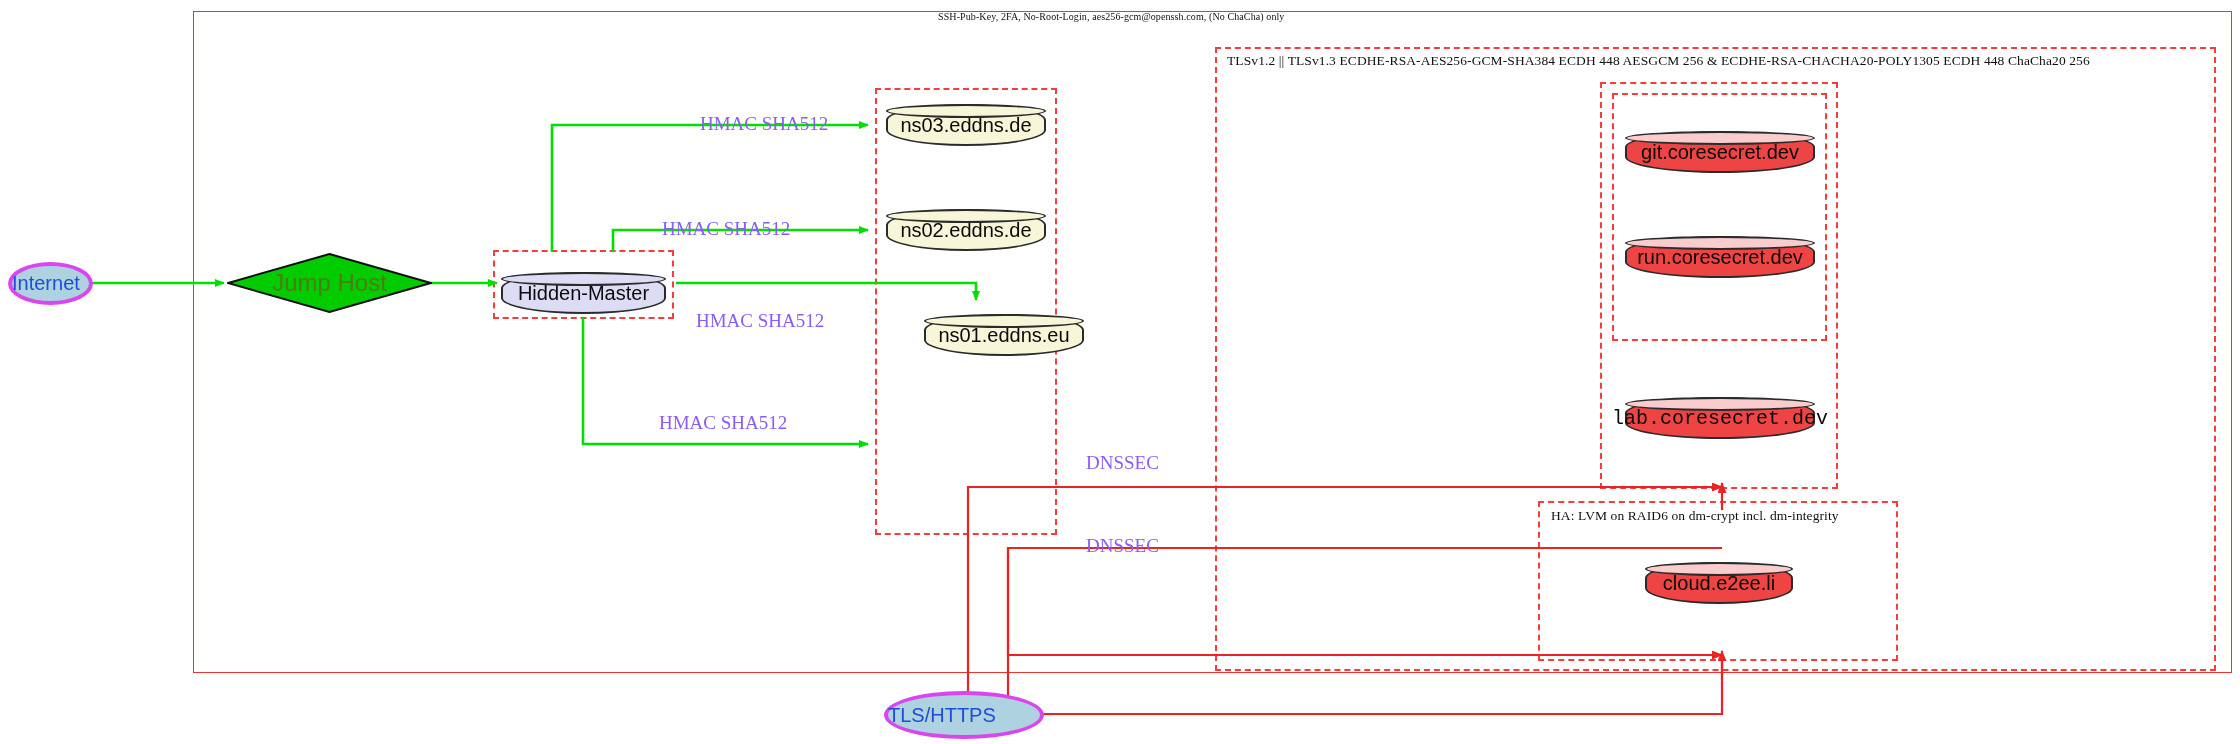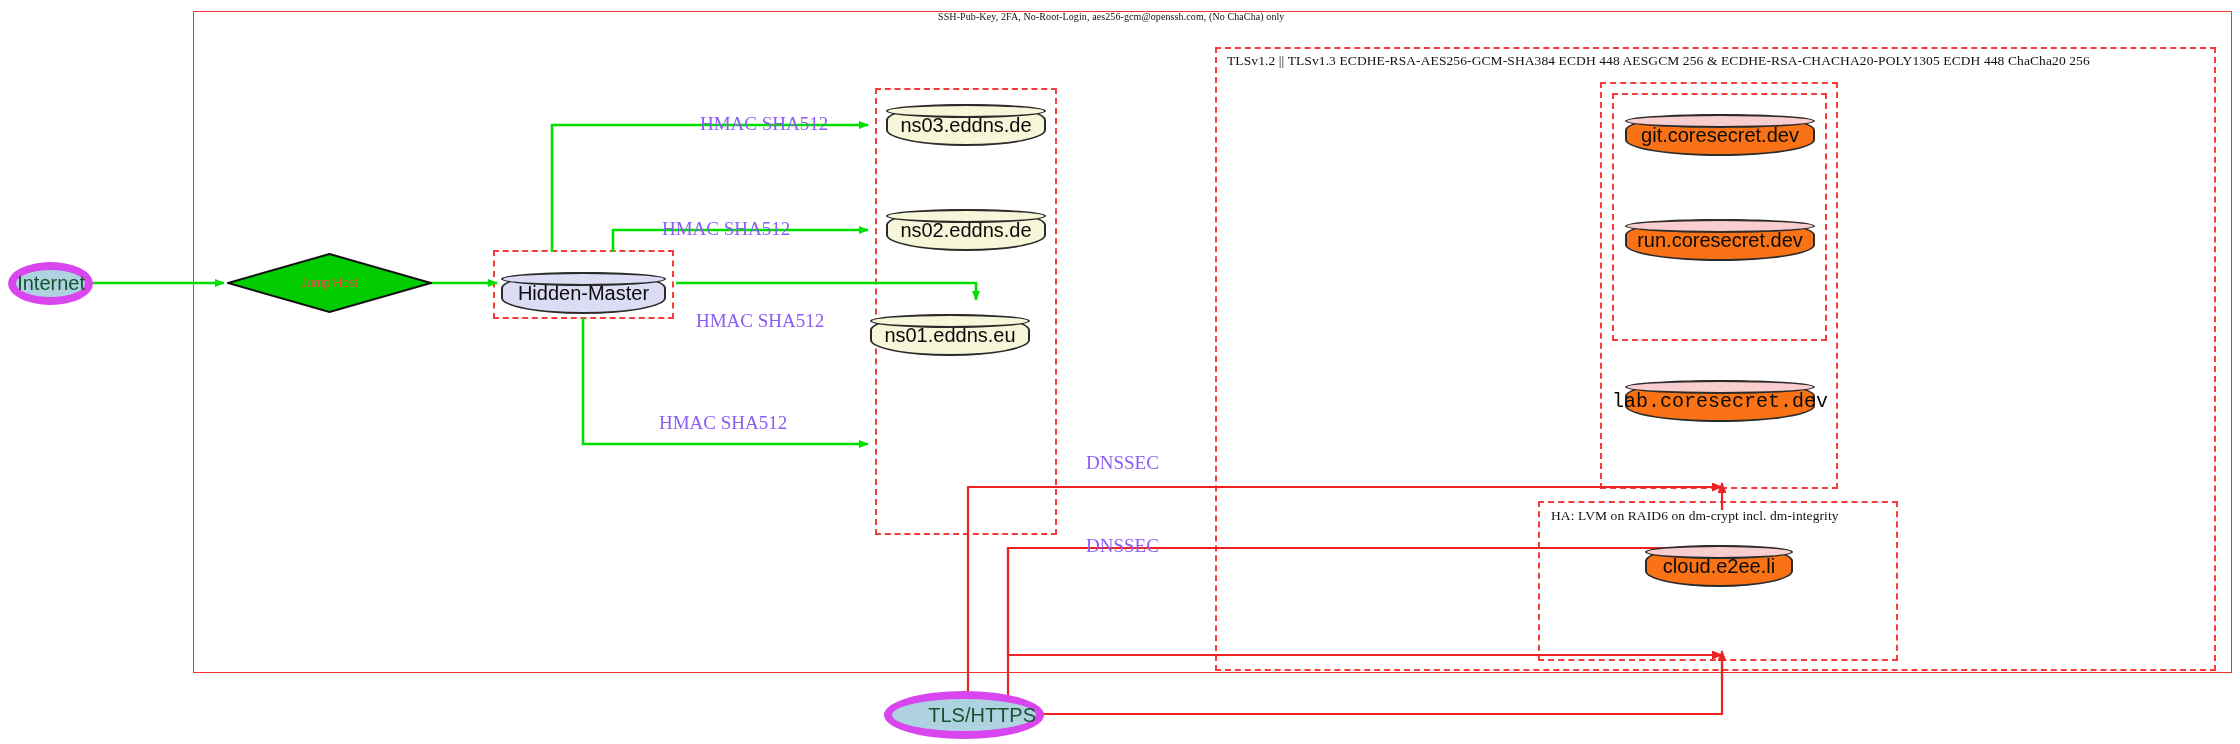--- a/index.html
+++ b/index.html
@@ -44,46 +44,46 @@
     position:absolute;
     left:-2px;right:-2px;top:-2px;
     height:14px;
     border:2px solid #2b2b2b;
     border-radius:50%;
     box-sizing:border-box;
     background:inherit;
   }
   .cyl-yellow{background:#f7f6d8;}
   .cyl-yellow::before{background:#f7f6d8;}
-  .cyl-pink{background:#f97316;}
+  .cyl-pink{background:#ef4444;margin-top:17px;}
   .cyl-pink::before{background:#f9cdcd;}
   .cyl-lav{background:#dcdcf4;}
   .cyl-lav::before{background:#dcdcf4;}
 
   
   .ellipse{
     position:absolute;
     box-sizing:border-box;
-    border:8px solid #d946ef;
+    border:4px solid #d946ef;
     border-radius:50%;
     background:#aed2e0;
-    display:flex;align-items:center;justify-content:flex-end;
+    display:flex;align-items:center;justify-content:flex-start;
     font-family:"Liberation Sans", sans-serif;
     font-size:20px;
-    color:#14532d;
+    color:#1d4ed8;
     white-space:nowrap;
   }
 
   
   .diamond-wrap{position:absolute;}
   .diamond-wrap .dtext{
     position:absolute;left:0;top:0;width:100%;height:100%;
     display:flex;align-items:center;justify-content:center;
     font-family:"Liberation Sans", sans-serif;
-    font-size:12px;color:#ef4444;white-space:nowrap;
+    font-size:24px;color:#4d7c0f;white-space:nowrap;
   }
 
   
   .edge-label{
     position:absolute;
     font-family:"Liberation Serif", serif;
     font-size:19px;
     color:#8b5cf6;
     white-space:nowrap;
   }
@@ -169,21 +169,21 @@
   </div>
 
   <div class="cyl cyl-yellow" style="left:886px;top:104px;width:160px;height:42px;">
     <span>ns03.eddns.de</span>
   </div>
 
   <div class="cyl cyl-yellow" style="left:886px;top:209px;width:160px;height:42px;">
     <span>ns02.eddns.de</span>
   </div>
 
-  <div class="cyl cyl-yellow" style="left:870px;top:314px;width:160px;height:42px;">
+  <div class="cyl cyl-yellow" style="left:924px;top:314px;width:160px;height:42px;">
     <span>ns01.eddns.eu</span>
   </div>
 
 
   <div class="cyl cyl-pink" style="left:1625px;top:114px;width:190px;height:42px;">
     <span>git.coresecret.dev</span>
   </div>
 
   <div class="cyl cyl-pink" style="left:1625px;top:219px;width:190px;height:42px;">
     <span>run.coresecret.dev</span>

